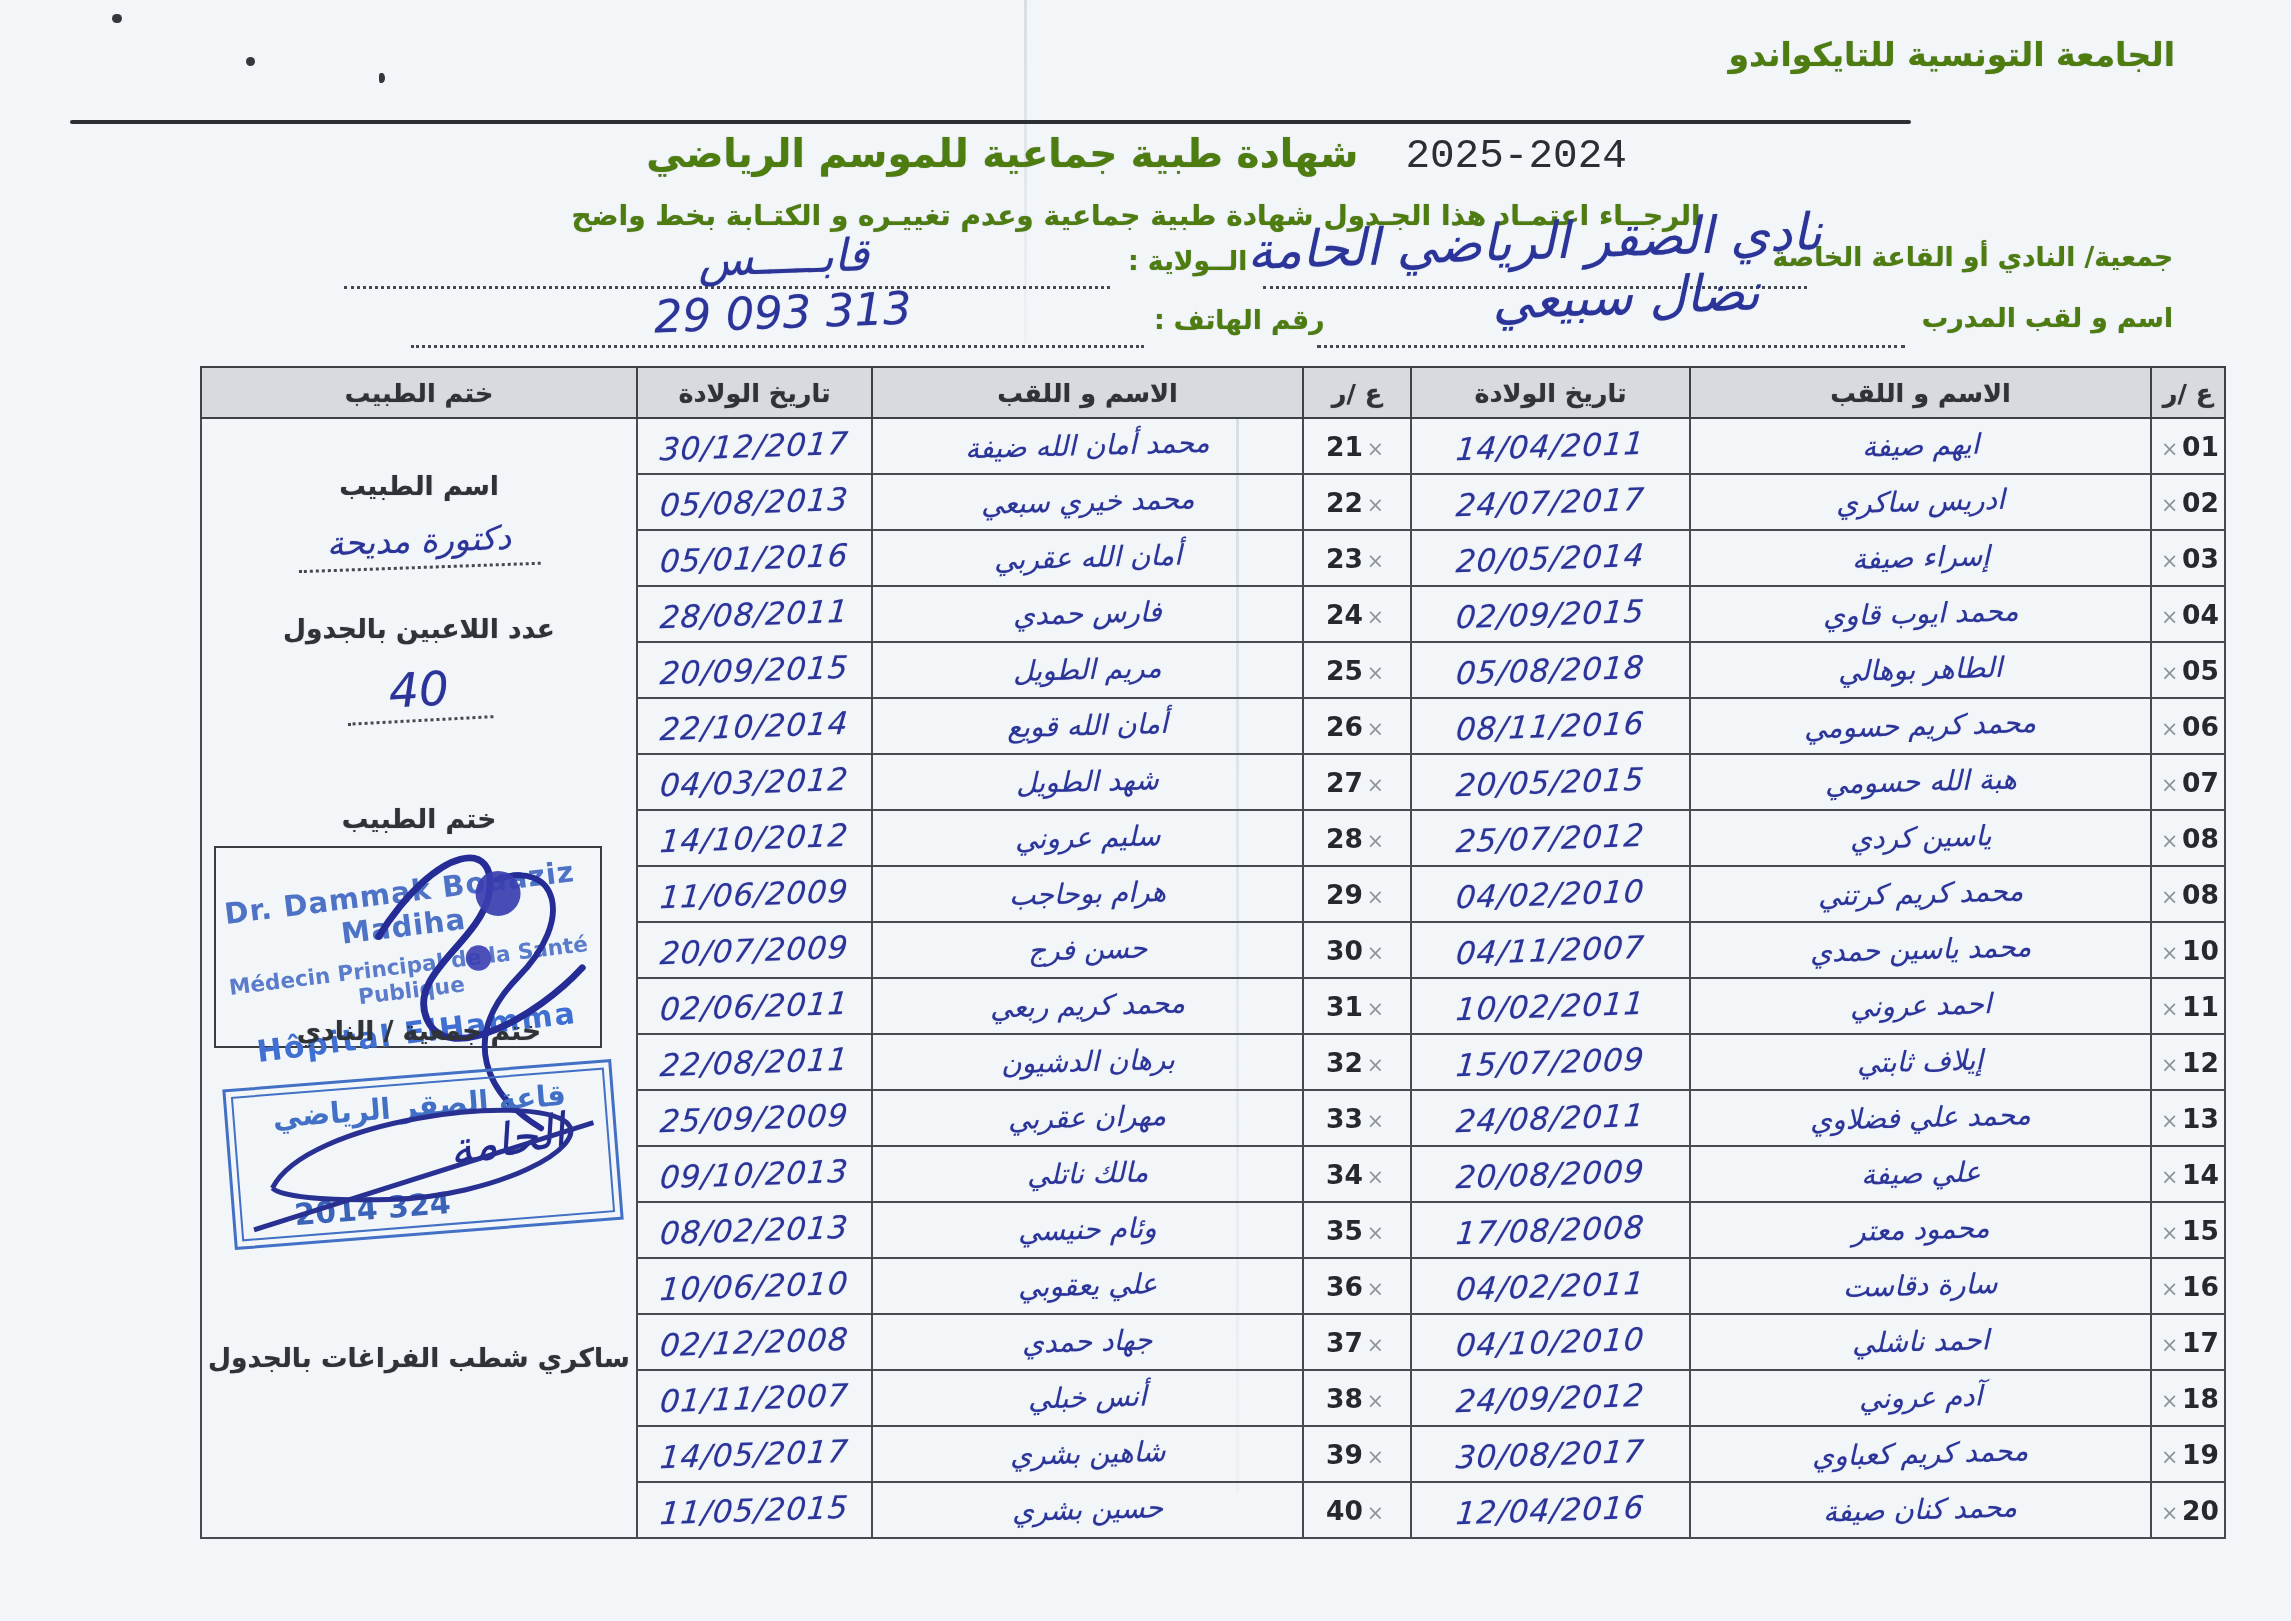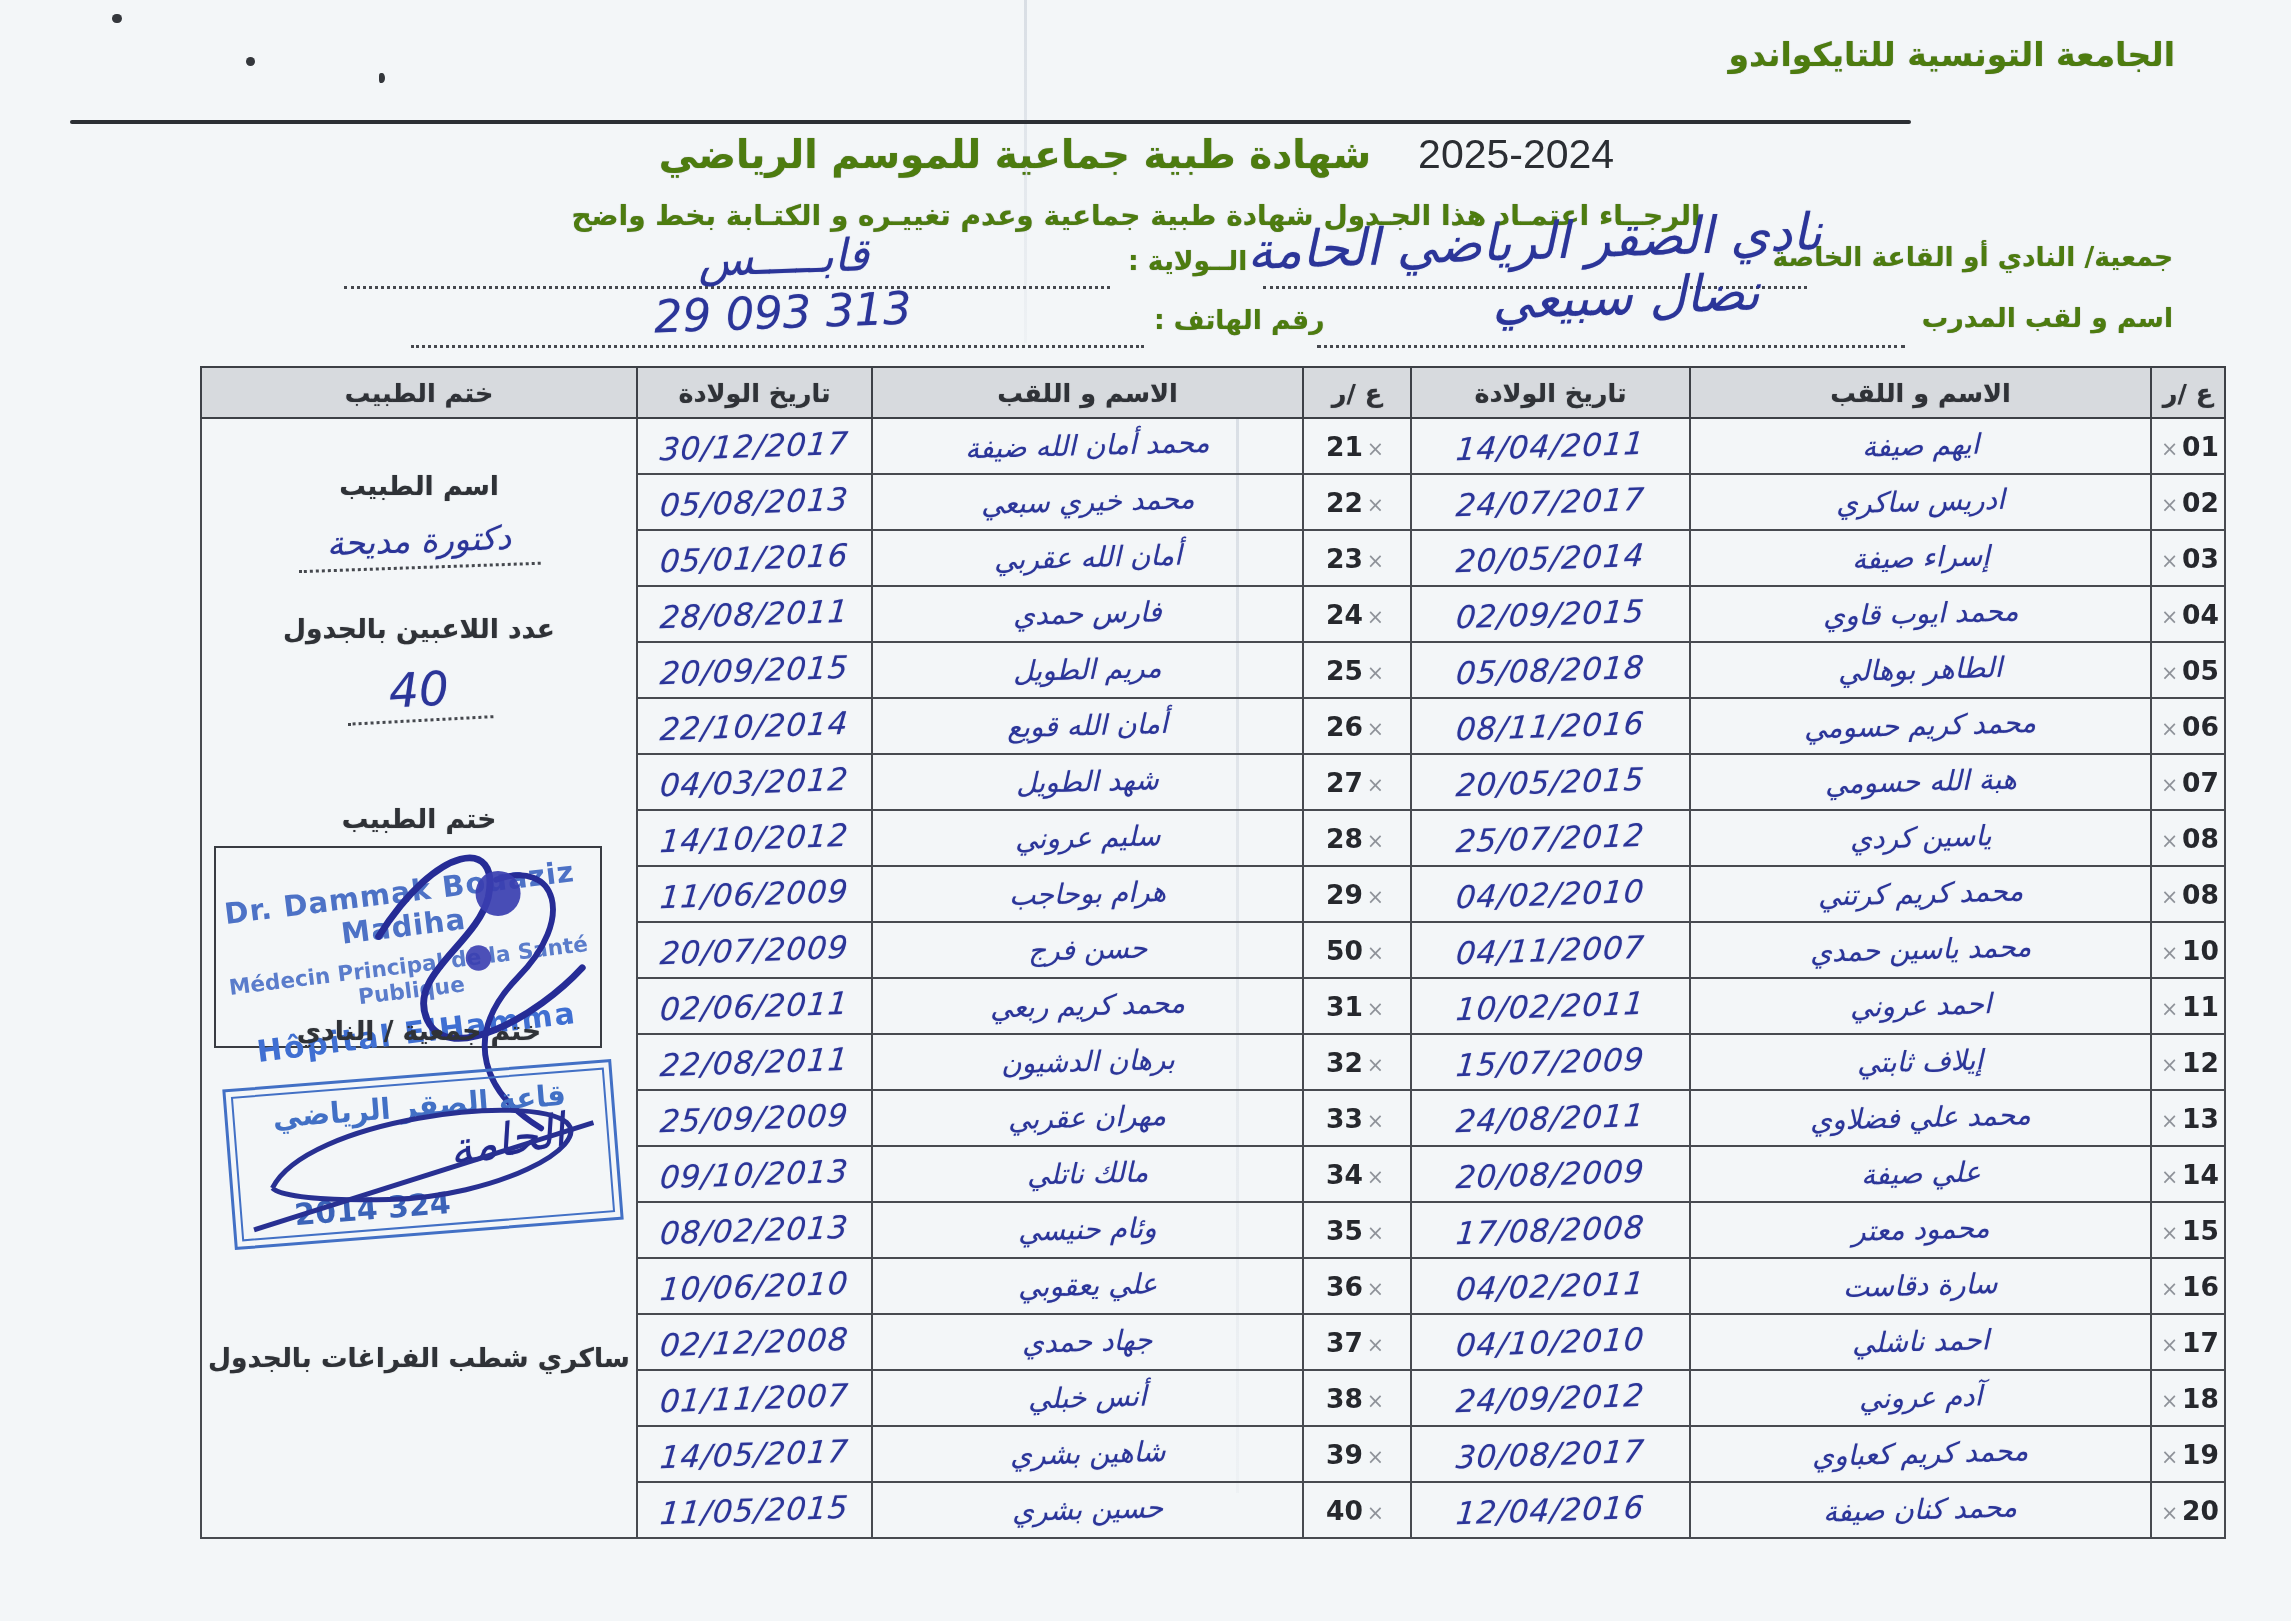--- a/index.html
+++ b/index.html
@@ -8,21 +8,21 @@
   .abs{position:absolute;}
   .printed{font-weight:bold;color:#4d7c0f;text-shadow:0 0 1px rgba(47,50,55,.5);}
   .ink{font-style:italic;color:#2b3599;text-shadow:0 0 1px rgba(43,53,153,.45);}
   .ltr{direction:ltr;unicode-bidi:embed;}
 
   
   .federation{top:35px;right:116px;font-size:33px;text-align:right;}
   .hr-line{top:120px;left:71px;width:1841px;height:3.9px;background:#2c2f34;border-radius:2px;}
   .title-row{top:131px;left:608px;width:1059px;display:flex;flex-direction:row-reverse;justify-content:center;gap:47px;align-items:baseline;}
   .doc-title{font-size:39px;}
-  .season{font-family:Liberation Sans, sans-serif;font-size:41px;color:#2b2e33;}
+  .season{font-family:Liberation Mono, monospace;font-size:41px;color:#2b2e33;}
   .instruction{top:199px;left:549px;width:1176px;text-align:center;font-size:28px;}
 
   
   .f-label{font-size:26.5px;white-space:nowrap;}
   .dotline{border-bottom:3.9px dotted #45484e;height:2px;}
   .hw-big{font-size:51px;display:inline-block;transform:rotate(-2deg);white-space:nowrap;}
   .hw-med{font-size:45px;display:inline-block;transform:rotate(-2deg);white-space:nowrap;}
 
   
   table.players{position:absolute;left:201px;top:366px;width:2024px;border-collapse:collapse;table-layout:fixed;}
@@ -225,21 +225,21 @@
           <td class="c-name"><span class="ink name">محمد كريم كرتني</span></td>
           <td class="c-date"><span class="ink date">04/02/2010</span></td>
           <td class="c-num"><span class="mark">×</span><span class="num">29</span></td>
           <td class="c-name"><span class="ink name">هرام بوحاجب</span></td>
           <td class="c-date"><span class="ink date">11/06/2009</span></td>
         </tr>
         <tr>
           <td class="c-num"><span class="num">10</span><span class="mark">×</span></td>
           <td class="c-name"><span class="ink name">محمد ياسين حمدي</span></td>
           <td class="c-date"><span class="ink date">04/11/2007</span></td>
-          <td class="c-num"><span class="mark">×</span><span class="num">50</span></td>
+          <td class="c-num"><span class="mark">×</span><span class="num">30</span></td>
           <td class="c-name"><span class="ink name">حسن فرج</span></td>
           <td class="c-date"><span class="ink date">20/07/2009</span></td>
         </tr>
         <tr>
           <td class="c-num"><span class="num">11</span><span class="mark">×</span></td>
           <td class="c-name"><span class="ink name">احمد عروني</span></td>
           <td class="c-date"><span class="ink date">10/02/2011</span></td>
           <td class="c-num"><span class="mark">×</span><span class="num">31</span></td>
           <td class="c-name"><span class="ink name">محمد كريم ربعي</span></td>
           <td class="c-date"><span class="ink date">02/06/2011</span></td>

